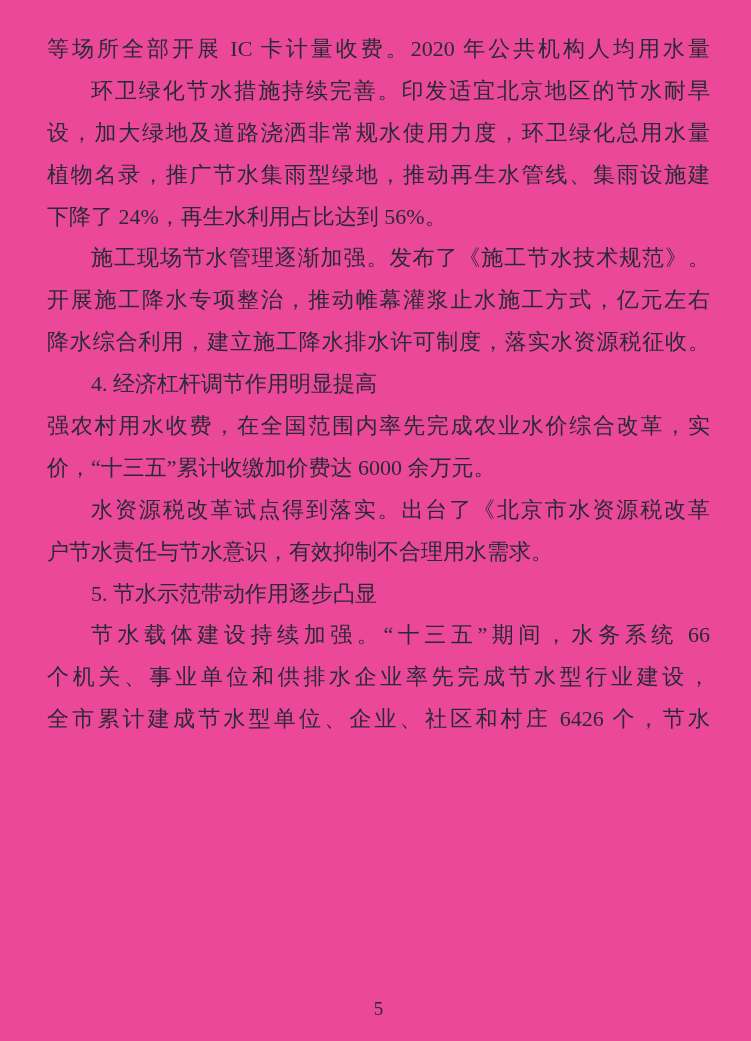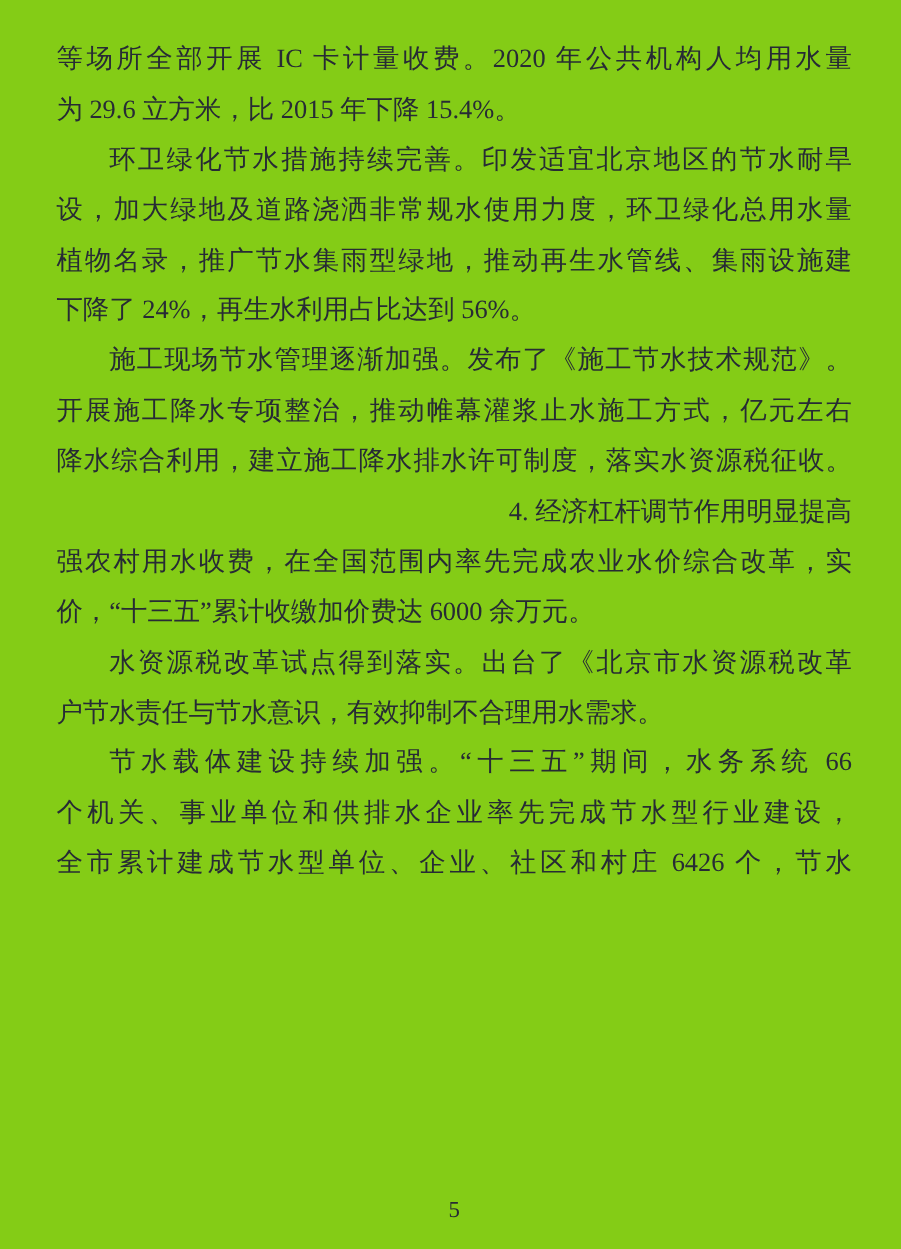--- a/index.html
+++ b/index.html
@@ -10,21 +10,21 @@
   body {
     width: 751px;
     height: 1041px;
     position: relative;
     overflow: hidden;
     font-family: "Liberation Serif", "DejaVu Serif", serif;
   }
   .page {
     position: absolute;
     inset: 0;
-    background: #84cc16;
+    background: #ec4899;
   }
   .content {
     position: absolute;
     left: 47px;
     top: 28px;
     width: 663px;
     font-size: 22px;
     color: #272b35;
   }
   .line {
@@ -32,49 +32,48 @@
     line-height: 41.9px;
     white-space: normal;
     overflow: visible;
   }
   .line.j {
     text-align: justify;
     text-align-last: justify;
   }
   .line.ind {
     text-indent: 2em;
-    text-align: right;
   }
   .page-number {
     position: absolute;
     left: 47px;
     top: 998px;
     width: 663px;
     text-align: center;
     font-size: 19px;
     color: #272b35;
   }
 </style>
 </head>
 <body style="background: rgb(255, 255, 255);">
 
 <div class="page">
   <div class="content" id="doc-body" style="color: rgb(39, 43, 53);">
       <div class="line j">等场所全部开展 IC 卡计量收费。2020 年公共机构人均用水量</div>
-      <div class="line">为 29.6 立方米，比 2015 年下降 15.4%。</div>
       <div class="line j ind">环卫绿化节水措施持续完善。印发适宜北京地区的节水耐旱</div>
       <div class="line j">设，加大绿地及道路浇洒非常规水使用力度，环卫绿化总用水量</div>
       <div class="line j">植物名录，推广节水集雨型绿地，推动再生水管线、集雨设施建</div>
       <div class="line">下降了 24%，再生水利用占比达到 56%。</div>
       <div class="line j ind">施工现场节水管理逐渐加强。发布了《施工节水技术规范》。</div>
       <div class="line j">开展施工降水专项整治，推动帷幕灌浆止水施工方式，亿元左右</div>
       <div class="line j">降水综合利用，建立施工降水排水许可制度，落实水资源税征收。</div>
       <div class="line ind">4. 经济杠杆调节作用明显提高</div>
       <div class="line j">强农村用水收费，在全国范围内率先完成农业水价综合改革，实</div>
       <div class="line">价，“十三五”累计收缴加价费达 6000 余万元。</div>
       <div class="line j ind">水资源税改革试点得到落实。出台了《北京市水资源税改革</div>
       <div class="line">户节水责任与节水意识，有效抑制不合理用水需求。</div>
+      <div class="line ind">5. 节水示范带动作用逐步凸显</div>
       <div class="line j ind">节水载体建设持续加强。“十三五”期间，水务系统 66</div>
       <div class="line j">个机关、事业单位和供排水企业率先完成节水型行业建设，</div>
       <div class="line j">全市累计建成节水型单位、企业、社区和村庄 6426 个，节水</div>
     </div>
   <div class="page-number">5</div>
 </div>
 
 </body></html>

